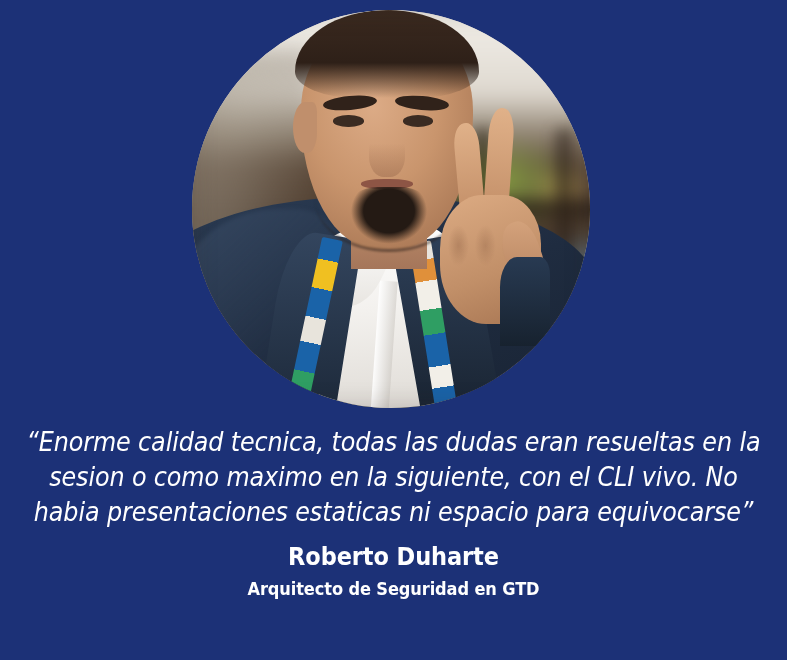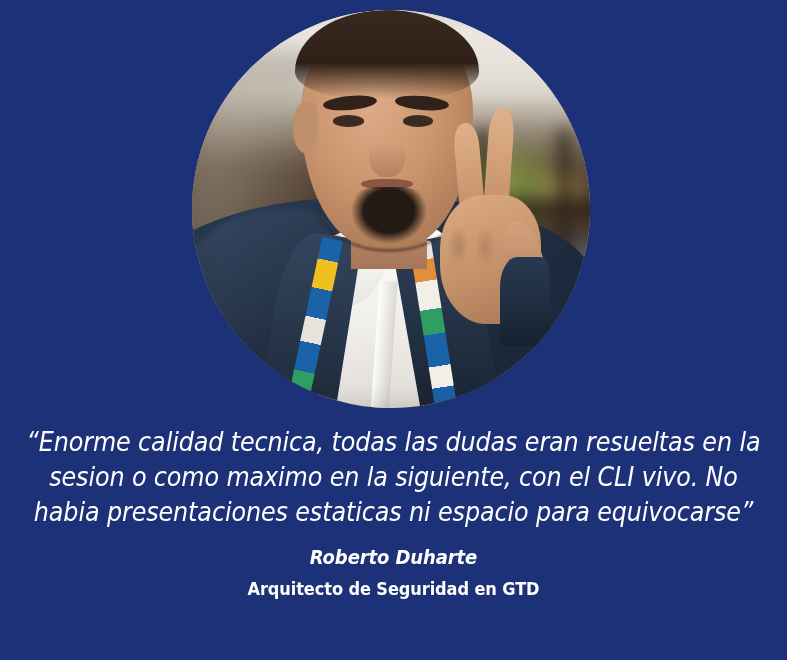--- a/index.html
+++ b/index.html
@@ -395,25 +395,24 @@
   #attribution {
     position: absolute;
     left: 0;
     top: 541px;
     width: 787px;
     text-align: center;
     color: #ffffff;
   }
   #person-name {
     font-family: "DejaVu Sans Condensed", "Liberation Sans", sans-serif;
-    font-size: 20px;
+    font-size: 25px;
     font-weight: 700;
     line-height: 32px;
     letter-spacing: -0.1px;
-    font-style: italic;
   }
   #person-role {
     font-family: "DejaVu Sans Condensed", "Liberation Sans", sans-serif;
     font-size: 18px;
     font-weight: 700;
     line-height: 32px;
     letter-spacing: -0.1px;
   }
 </style>
 </head>

